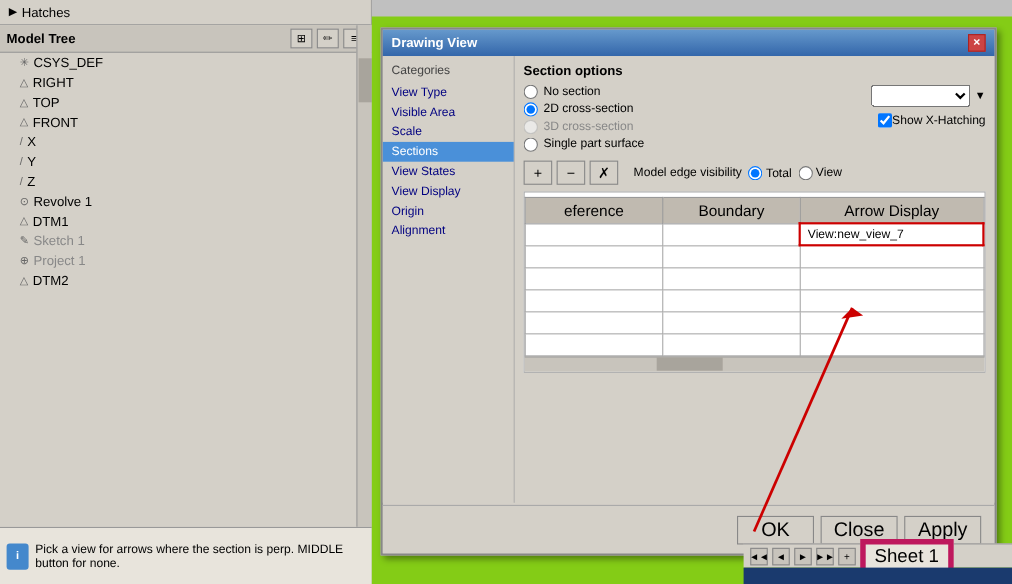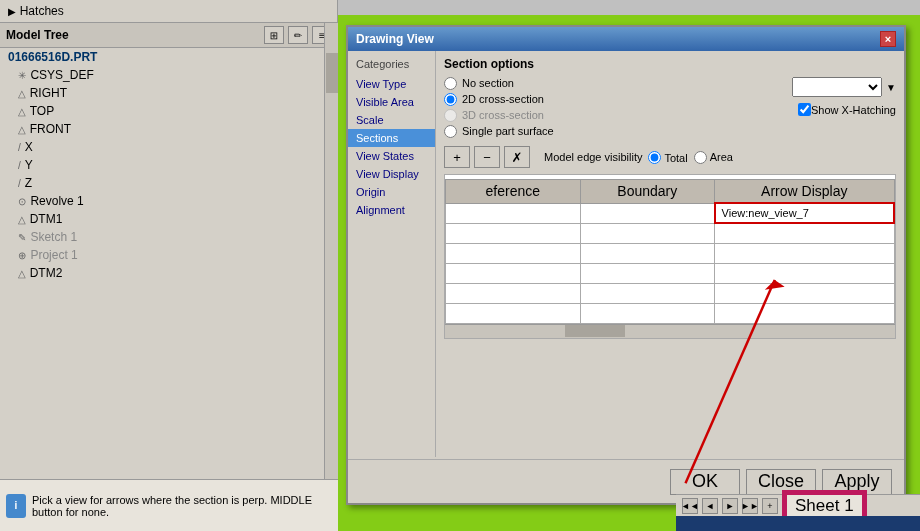--- a/index.html
+++ b/index.html
@@ -171,21 +171,21 @@
       font-weight: bold;
     }
 
     .dialog-body {
       display: flex;
       height: calc(100% - 26px - 44px);
     }
 
     
     .categories-panel {
-      width: 88px;
+      width: 120px;
       background: #d4d0c8;
       border-right: 1px solid #aaa;
       padding: 4px 0;
     }
     .categories-label {
       padding: 3px 8px;
       font-size: 11px;
       color: #444;
       font-weight: normal;
       margin-bottom: 2px;
@@ -418,23 +418,20 @@
   <div class="model-tree-section">
     <div class="model-tree-header">
       <span>Model Tree</span>
       <div class="toolbar-icons">
         <button class="icon-btn">⊞</button>
         <button class="icon-btn">✏</button>
         <button class="icon-btn">≡</button>
       </div>
     </div>
     <div class="tree-content">
-      <div class="tree-item root-item">
-        <span>01666516D.PRT</span>
-      </div>
       <div class="tree-item" style="padding-left:18px;">
         <span class="item-icon">✳</span>
         <span>CSYS_DEF</span>
       </div>
       <div class="tree-item" style="padding-left:18px;">
         <span class="item-icon">△</span>
         <span>RIGHT</span>
       </div>
       <div class="tree-item" style="padding-left:18px;">
         <span class="item-icon">△</span>
@@ -552,21 +549,21 @@
           <button class="tool-btn">−</button>
           <button class="tool-btn">✗</button>
           <div class="model-edge-row">
             <span>Model edge visibility</span>
             <label style="display:flex;align-items:flex-end;gap:3px;">
               <input type="radio" name="edge" checked="" style="">
               <span>Total</span>
             </label>
             <label style="display:flex;align-items:center;gap:3px;">
               <input type="radio" name="edge" style="">
-              <span>Area</span>
+              <span>View</span>
             </label>
           </div>
         </div>
 
         <div style="border:1px solid #aaa; background:white;">
           <table class="data-table">
             <thead>
               <tr>
                 <th style="width:30%;">eference</th>
                 <th style="width:30%;">Boundary</th>

